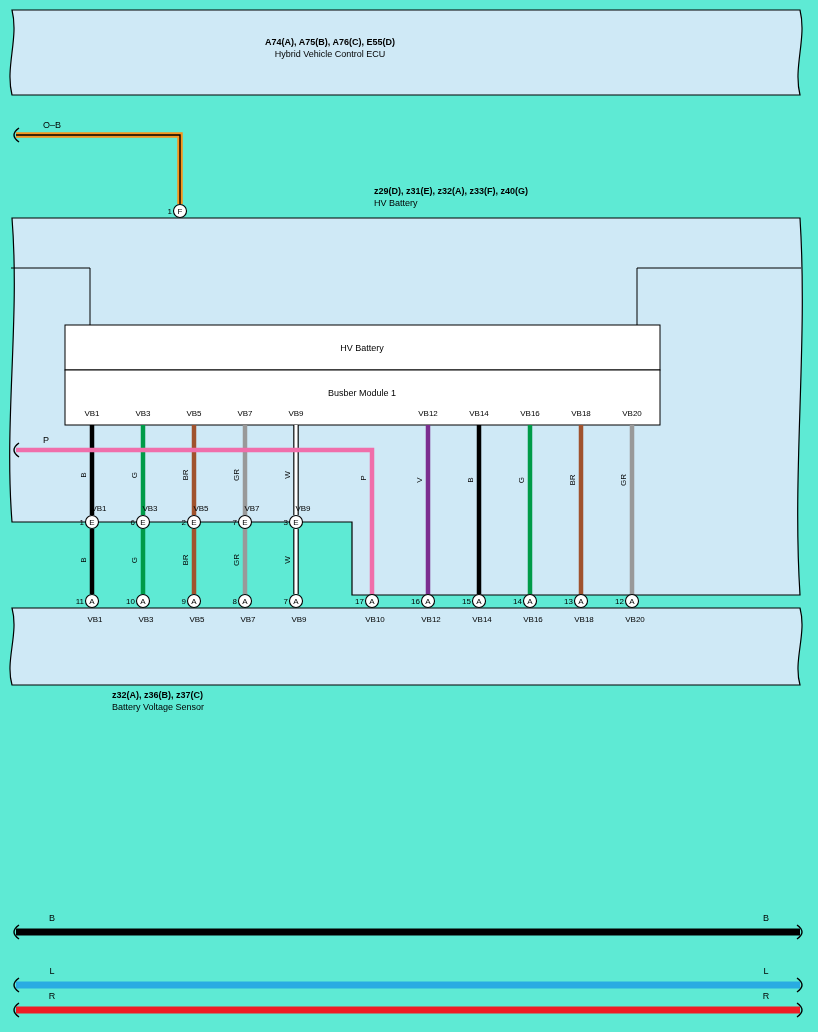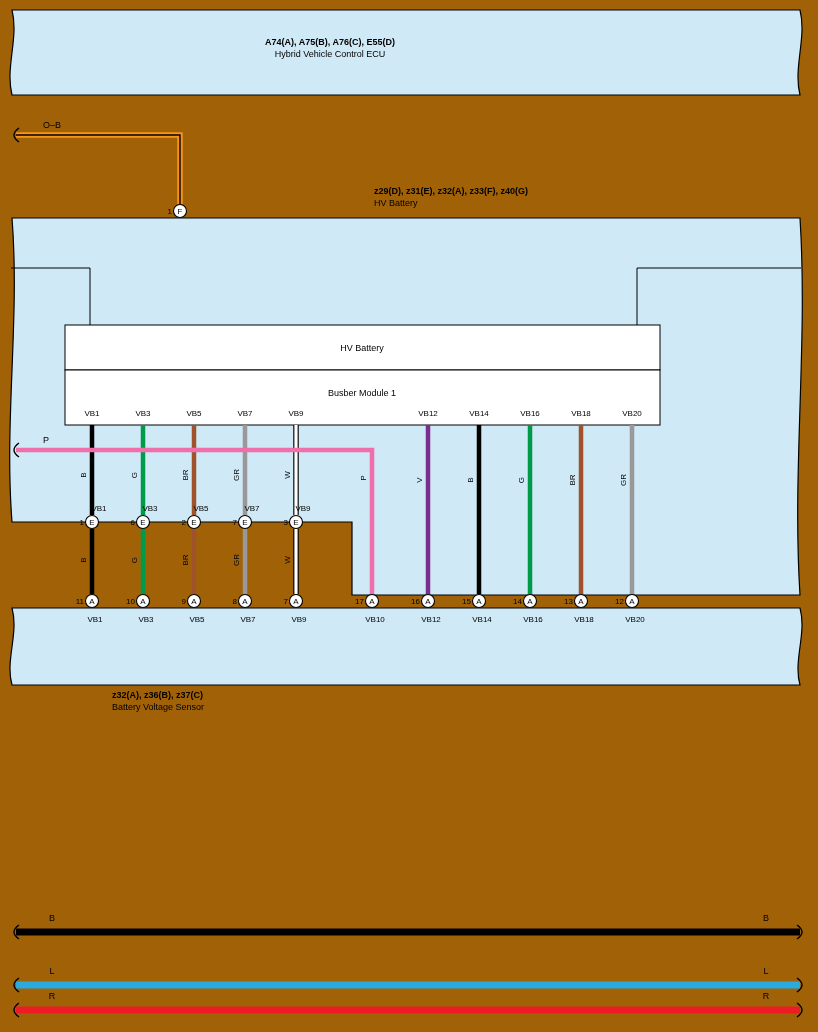--- a/index.html
+++ b/index.html
@@ -1,17 +1,17 @@
 <!DOCTYPE html>
 <html><head>
 <meta charset="utf-8">
 <style>
   *{box-sizing:border-box}
   html,body{margin:0;padding:0;background:#fff}
-  .page{position:relative;width:818px;height:1032px;background:#a16207;overflow:hidden}
+  .page{position:relative;width:818px;height:1032px;background:#5eead4;overflow:hidden}
   svg{display:block}
   text{font-family:"Liberation Sans","DejaVu Sans",sans-serif;font-size:9px;fill:#000}
   .b{font-weight:bold}
   .s{font-size:8px}
   .m{text-anchor:middle}
   .e{text-anchor:end}
   .box{stroke:#000;stroke-width:1.2}
   .inner{fill:#fff;stroke:#000;stroke-width:1}
   .ln{stroke:#000;stroke-width:1;fill:none}
   .conn{fill:#fff;stroke:#000;stroke-width:1.1}

